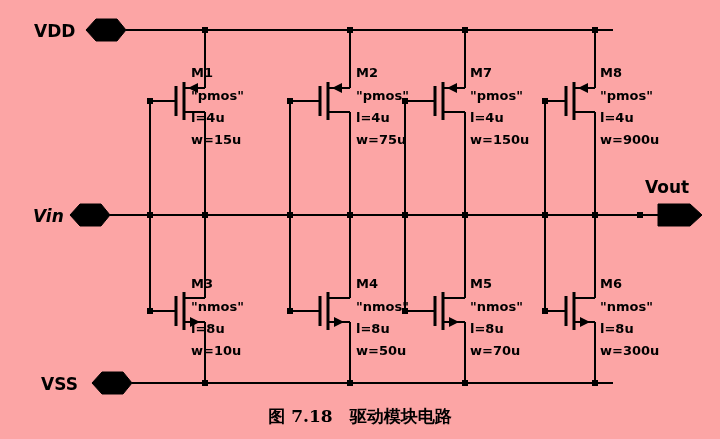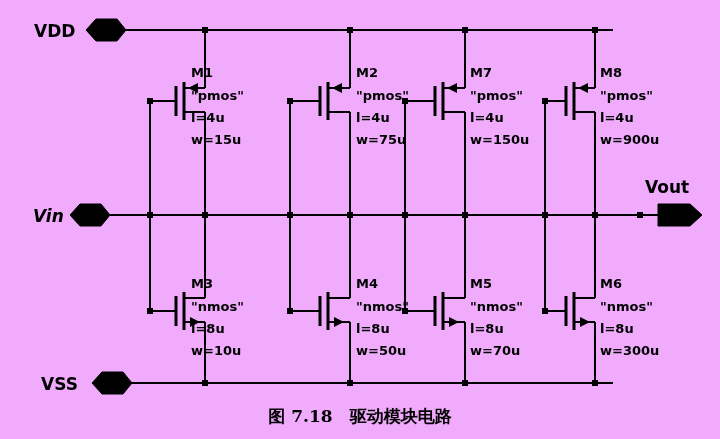--- a/index.html
+++ b/index.html
@@ -1,16 +1,16 @@
 <!DOCTYPE html>
 <html><head>
 <meta charset="utf-8">
 <style>
   html,body{margin:0;padding:0;background:#ffffff;}
-  .page{width:720px;height:439px;background:#f0abfc;position:relative;overflow:hidden;}
+  .page{width:720px;height:439px;background:#fca5a5;position:relative;overflow:hidden;}
   svg line{stroke:#000000;stroke-width:2;}
   svg line.thick{stroke-width:3;}
   svg rect.dot{fill:#000000;}
   svg polygon.port{fill:#000000;stroke:#000000;}
   svg polygon.arrow{fill:#000000;}
   svg text{fill:#000000;font-family:"DejaVu Sans","Liberation Sans",sans-serif;}
   svg text.tlabel{font-size:13px;font-weight:bold;}
   svg text.plabel{font-size:17px;font-weight:bold;}
   svg text.italic{font-style:italic;}
   svg text.caption{font-size:17px;font-weight:bold;text-anchor:middle;

